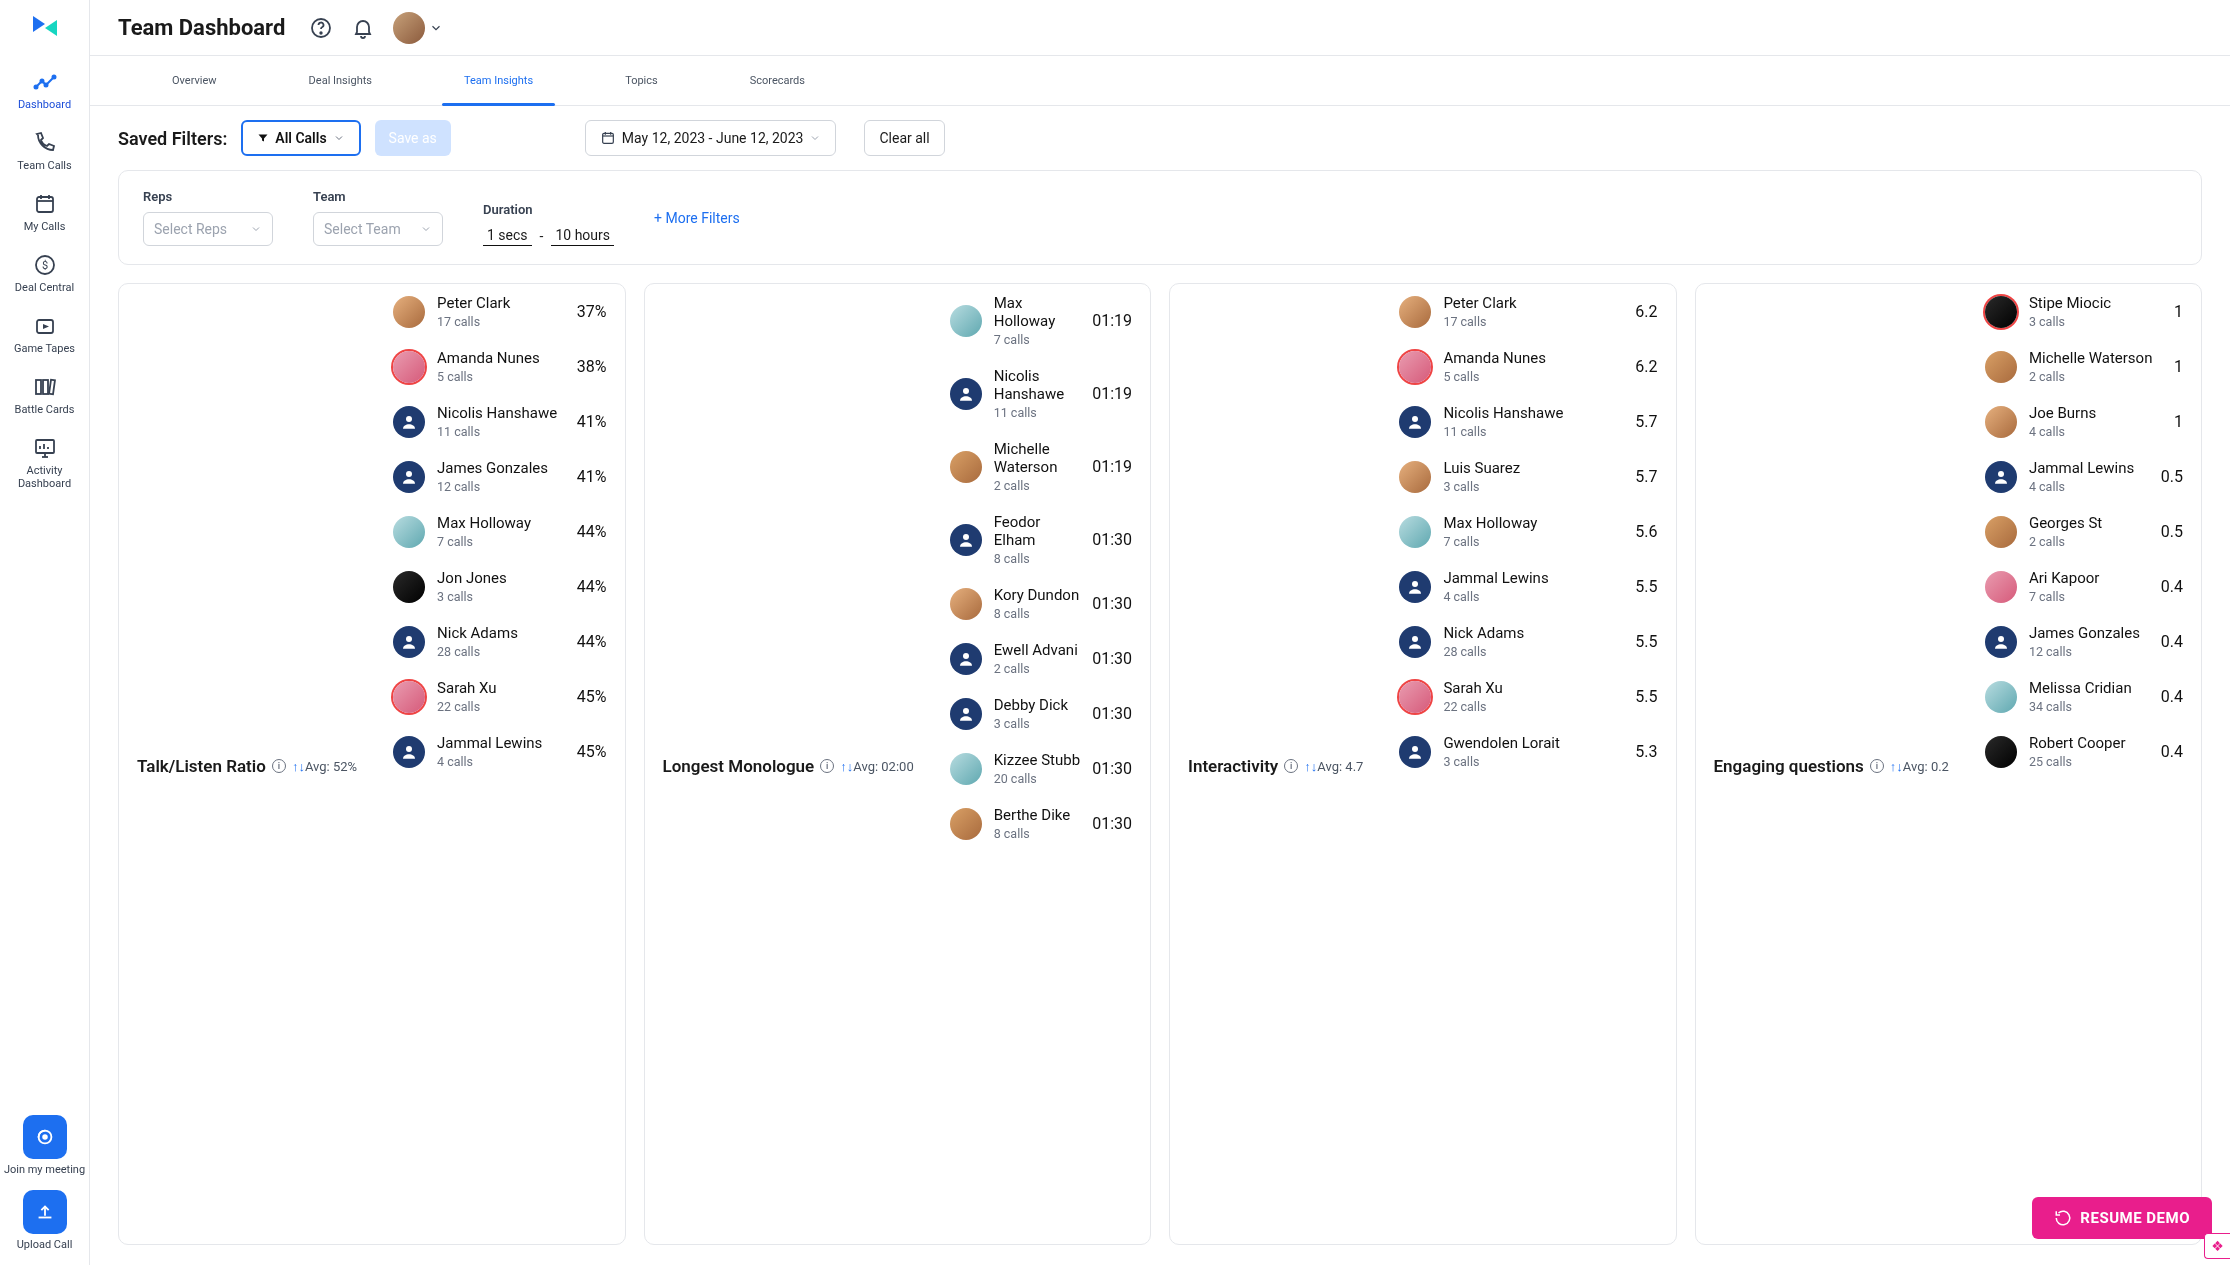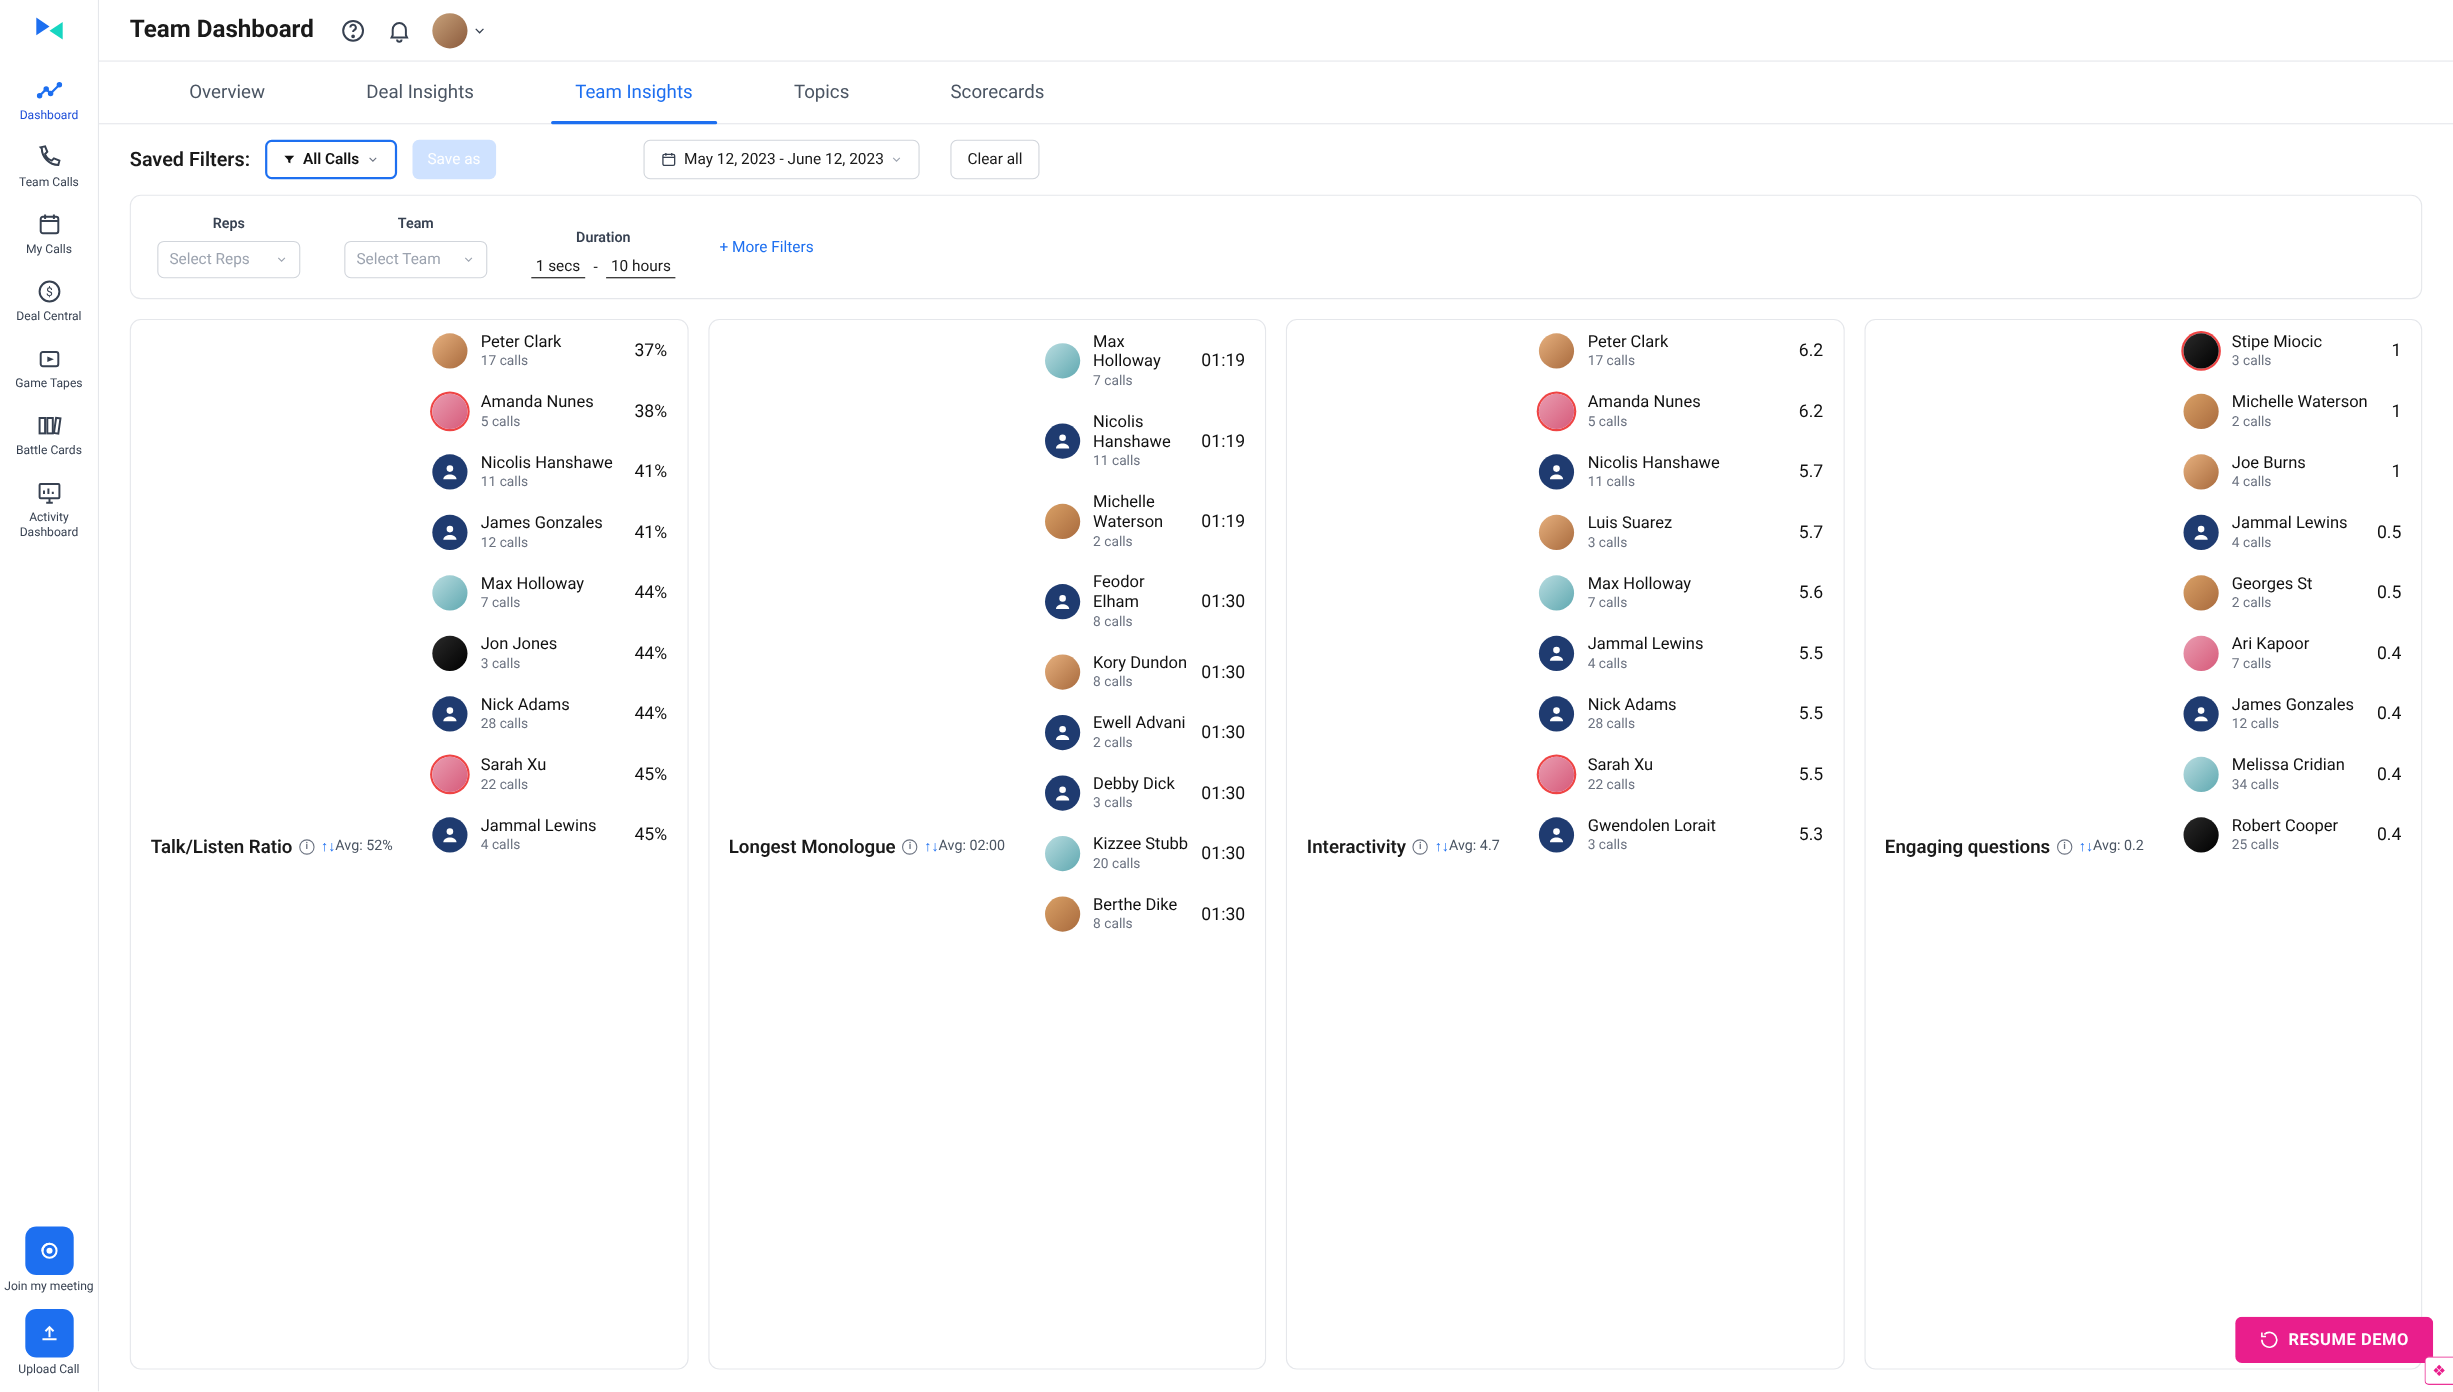--- a/index.html
+++ b/index.html
@@ -28,35 +28,35 @@
 .searchbox { flex: 0 1 560px; margin-left: auto; background: #f1f3f5; border-radius: 8px; height: 40px; display: flex; align-items: center; padding: 0 12px; gap: 10px; margin-right: auto; }
 .searchbox input { flex: 1; border: none; background: transparent; outline: none; font-size: 15px; color: #6b7280; }
 .search-slash { background: #fff; border: 1px solid #d1d5db; border-radius: 4px; width: 22px; height: 22px; display: flex; align-items: center; justify-content: center; font-size: 12px; color: #6b7280; }
 .top-icons { display: flex; align-items: center; gap: 18px; }
 .top-icons .icon-btn { width: 24px; height: 24px; cursor: pointer; }
 .avatar-menu { display: flex; align-items: center; gap: 4px; cursor: pointer; }
 .avatar-menu .avatar { width: 32px; height: 32px; border-radius: 50%; background: linear-gradient(135deg,#c7a17a,#8b5a3c); }
 
 
 .tabs { display: flex; border-bottom: 1px solid #e5e7eb; padding-left: 36px; margin-left: 0; }
-.tab { padding: 18px 46px; font-size: 17px; color: #4b5563; cursor: pointer; position: relative; }
+.tab { padding: 18px 46px; font-size: 11px; color: #4b5563; cursor: pointer; position: relative; }
 .tab.active { color: #1d6ff0; }
 .tab.active::after { content: ""; position: absolute; left: 24px; right: 24px; bottom: -1px; height: 3px; background: #1d6ff0; border-radius: 2px; }
 
 
 .filterbar { display: flex; align-items: center; gap: 14px; padding: 14px 28px; }
 .filterbar .lbl { font-size: 18px; font-weight: 600; }
 .pill { height: 36px; display: flex; align-items: center; gap: 6px; padding: 0 14px; border: 1px solid #d1d5db; border-radius: 6px; background: #fff; font-size: 14px; cursor: pointer; }
 .pill.primary-outline { border: 2px solid #1d6ff0; color: #111; font-weight: 600; }
 .pill.saveas { background: #cfe2ff; color: #fff; border: none; font-weight: 400; }
 .pill.date { margin-left: 120px; }
 .pill.clear { margin-left: 14px; }
 
 
-.filter-panel { margin: 0 28px 18px; border: 1px solid #e5e7eb; border-radius: 10px; padding: 18px 24px; display: flex; gap: 40px; align-items: flex-end; text-align: center; }
+.filter-panel { margin: 0 28px 18px; border: 1px solid #e5e7eb; border-radius: 10px; padding: 18px 24px; display: flex; gap: 40px; align-items: flex-end; }
 .filter-col { display: flex; flex-direction: column; gap: 8px; }
 .filter-col > label { font-size: 13px; font-weight: 600; color: #374151; }
 .select-fake { height: 34px; min-width: 130px; border: 1px solid #d1d5db; border-radius: 6px; padding: 0 10px; display: flex; align-items: center; gap: 8px; color: #9ca3af; font-size: 14px; cursor: pointer; }
 .duration-row { display: flex; align-items: center; gap: 8px; font-size: 14px; }
 .duration-row span.val { border-bottom: 1px solid #111; padding: 2px 4px; }
 .more-filters { color: #1d6ff0; font-size: 14px; cursor: pointer; align-self: center; }
 
 
 .cols { flex: 1; display: grid; grid-template-columns: repeat(4, 1fr); gap: 18px; padding: 0 28px 20px; min-height: 0; }
 .card { border: 1px solid #e5e7eb; border-radius: 10px; display: flex; flex-direction: row; min-height: 0; }

